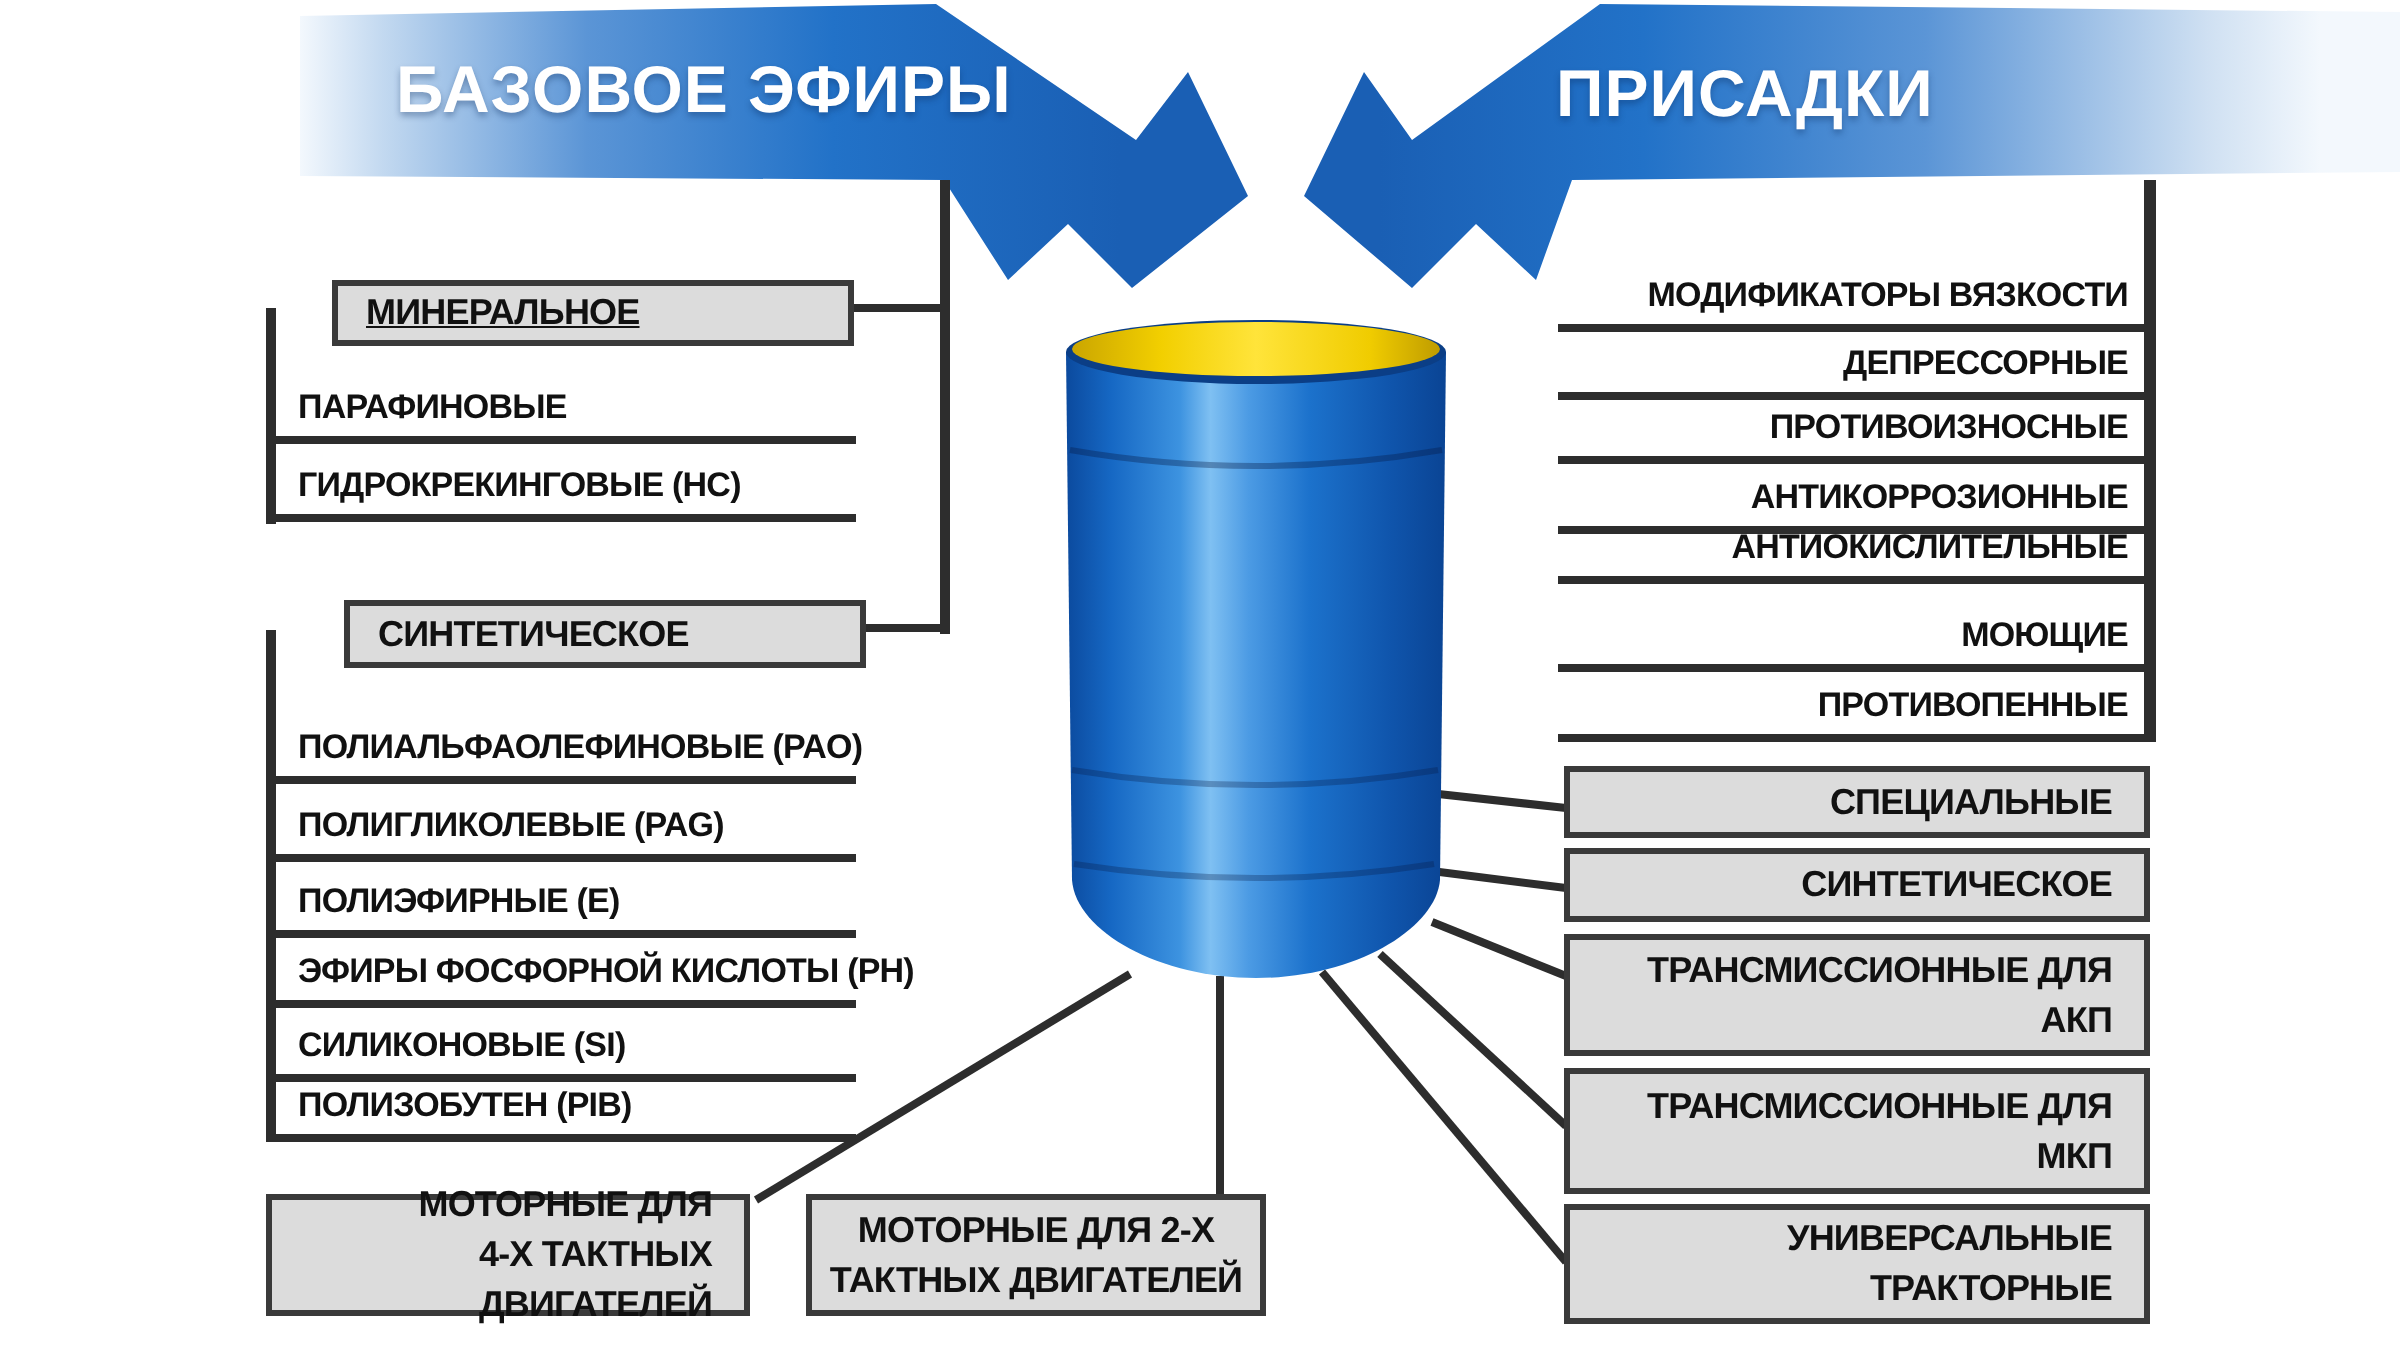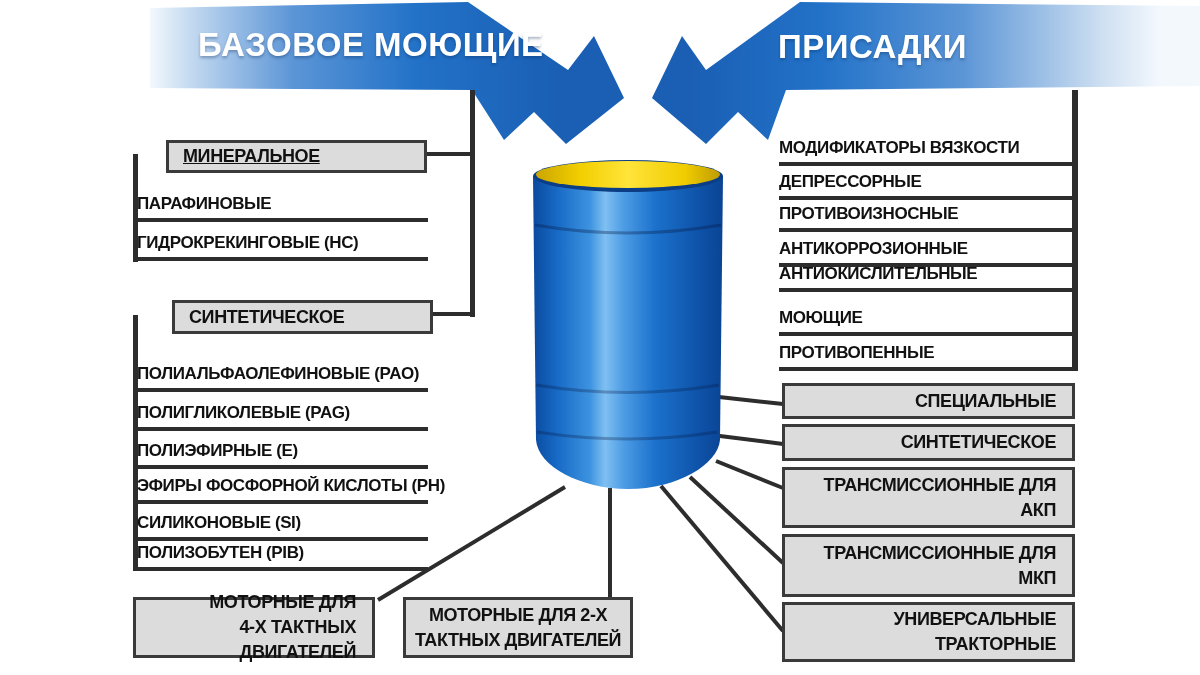--- a/index.html
+++ b/index.html
@@ -12,22 +12,22 @@
   .arrow-label{
     position:absolute;z-index:4;color:#fff;font-weight:bold;font-size:33px;
     letter-spacing:.5px;text-shadow:0 2px 3px rgba(10,40,90,.35);white-space:nowrap;
   }
   .row{
     position:absolute;z-index:3;display:flex;align-items:flex-end;
     box-sizing:border-box;border-bottom:4px solid #2d2d2d;
     font-weight:bold;font-size:17px;letter-spacing:-0.4px;color:#111;
     padding-bottom:4px;white-space:nowrap;
   }
-  .row-l{left:133px;width:295px;padding-left:4px;}
-  .row-r{left:779px;width:297px;justify-content:flex-start;padding-right:12px;}
+  .row-l{left:133px;width:295px;padding-left:16px;}
+  .row-r{left:779px;width:297px;justify-content:flex-end;padding-right:12px;}
   .gbox{
     position:absolute;z-index:3;background:#dcdcdc;border:3px solid #3a3a3a;
     box-sizing:border-box;display:flex;flex-direction:column;justify-content:center;
     font-weight:bold;font-size:18px;letter-spacing:-0.4px;color:#111;line-height:25px;
   }
   .gbox.align-left{padding-left:14px;text-align:left;}
   .gbox.align-right{padding-right:16px;text-align:right;}
   .gbox.align-center{text-align:center;}
 </style>
 </head>
@@ -86,21 +86,21 @@
     <g>
       <path d="M533,176 L536,440 C538,466 580,489 628,489 C678,489 718,464 720,440 L723,176 Z" fill="url(#barrelG)"></path>
       <path d="M535,225 Q628,241 721,225" fill="none" stroke="rgba(5,25,70,0.35)" stroke-width="3"></path>
       <path d="M536,385 Q628,400 719,385" fill="none" stroke="rgba(5,25,70,0.30)" stroke-width="3"></path>
       <path d="M537,432 Q628,446 717,432" fill="none" stroke="rgba(5,25,70,0.30)" stroke-width="3"></path>
       <ellipse cx="628" cy="176" rx="95" ry="16" fill="#0b3e86"></ellipse>
       <ellipse cx="628" cy="174.5" rx="92" ry="13.5" fill="url(#lidG)"></ellipse>
     </g>
   </svg>
 
-  <div class="arrow-label" style="left:198px;top:26px;">БАЗОВОЕ МОЮЩИЕ</div>
+  <div class="arrow-label" style="left:198px;top:26px;">БАЗОВОЕ ЭФИРЫ</div>
   <div class="arrow-label" style="left:778px;top:28px;">ПРИСАДКИ</div>
 
   <div class="conn" style="left:470px;top:90px;width:5px;height:227px;"></div>
   <div class="conn" style="left:426px;top:152px;width:46px;height:4px;"></div>
   <div class="conn" style="left:426px;top:312px;width:46px;height:4px;"></div>
   <div class="conn" style="left:133px;top:154px;width:5px;height:108px;"></div>
   <div class="conn" style="left:133px;top:315px;width:5px;height:256px;"></div>
   <div class="conn" style="left:1072px;top:90px;width:6px;height:281px;"></div>
 
   <div class="gbox align-left" style="left:166px;top:140px;width:261px;height:33px;text-decoration:underline;">

